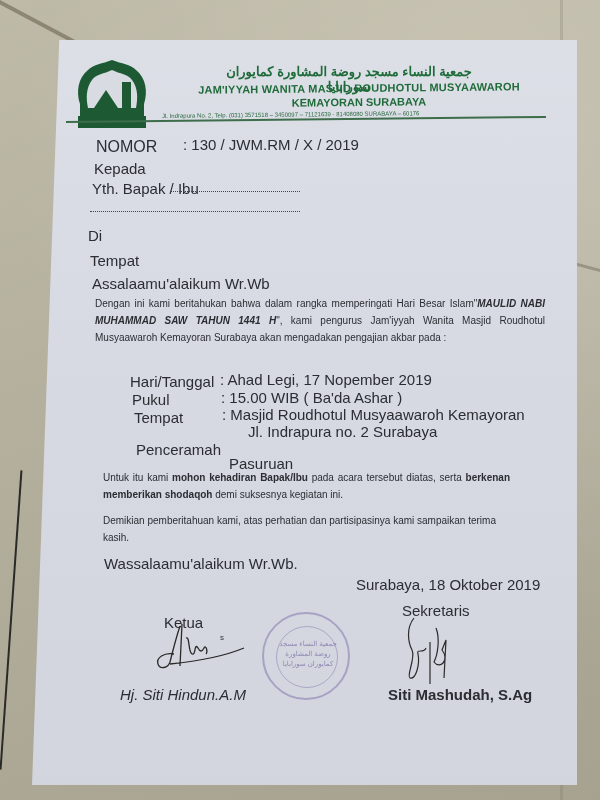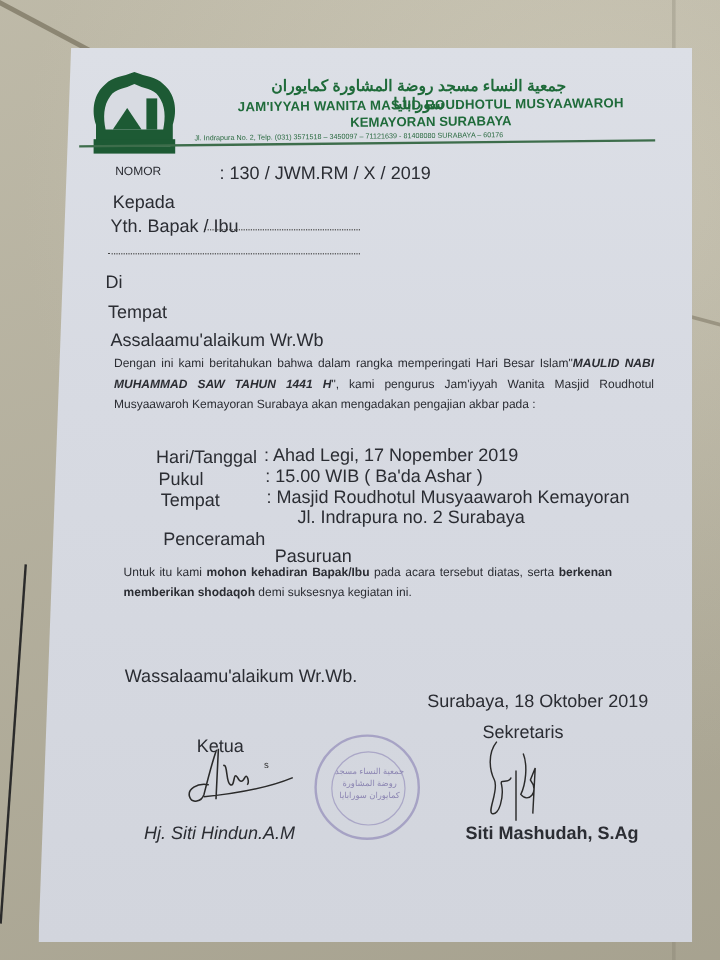--- a/index.html
+++ b/index.html
@@ -56,21 +56,21 @@
     <rect x="6" y="58" width="68" height="12" fill="#1d5a34"></rect>
     <rect x="10" y="63" width="60" height="1" fill="#8aa693"></rect>
   </svg>
 
   <div class="arabic">جمعية النساء مسجد روضة المشاورة كمايوران سورابايا</div>
   <div class="org-name">JAM'IYYAH WANITA MASJID ROUDHOTUL MUSYAAWAROH</div>
   <div class="org-city">KEMAYORAN SURABAYA</div>
   <div class="org-address">Jl. Indrapura No. 2, Telp. (031) 3571518 – 3450097 – 71121639 - 81408080 SURABAYA – 60176</div>
   <div class="header-rule"></div>
 
-  <div class="t" style="left:96px;top:138px;font-size:10px;">NOMOR</div>
+  <div class="t" style="left:96px;top:138px;font-size:16px;">NOMOR</div>
   <div class="t" style="left:183px;top:136px;">: 130 / JWM.RM / X / 2019</div>
   <div class="t" style="left:94px;top:160px;">Kepada</div>
   <div class="t" style="left:92px;top:180px;">Yth. Bapak / Ibu</div>
   <div class="dots" style="left:170px;top:190px;width:130px;"></div>
   <div class="dots" style="left:90px;top:210px;width:210px;"></div>
   <div class="t" style="left:88px;top:227px;">Di</div>
   <div class="t" style="left:90px;top:252px;">Tempat</div>
 
   <div class="t" style="left:92px;top:275px;">Assalaamu'alaikum Wr.Wb</div>
 
@@ -85,20 +85,21 @@
   <div class="t" style="left:134px;top:409px;">Tempat</div>
   <div class="t" style="left:222px;top:406px;">: Masjid Roudhotul Musyaawaroh Kemayoran</div>
   <div class="t" style="left:228px;top:423px;margin-left:20px;">Jl. Indrapura no. 2 Surabaya</div>
   <div class="t" style="left:136px;top:441px;">Penceramah</div>
   <div class="t" style="left:229px;top:455px;">Pasuruan</div>
 
   <div class="para" style="left:103px;top:469px;width:407px;">
     <span>Untuk itu kami </span><b>mohon kehadiran Bapak/Ibu</b><span> pada acara tersebut diatas, serta </span><b>berkenan memberikan shodaqoh</b><span> demi suksesnya kegiatan ini.</span>
   </div>
 
+  <div class="para" style="left:103px;top:512px;width:412px;text-align:left;">Demikian pemberitahuan kami, atas perhatian dan partisipasinya kami sampaikan terima kasih.</div>
 
   <div class="t" style="left:104px;top:555px;">Wassalaamu'alaikum Wr.Wb.</div>
 
   <div class="t" style="left:356px;top:576px;">Surabaya, 18 Oktober 2019</div>
   <div class="t" style="left:402px;top:602px;">Sekretaris</div>
   <div class="t" style="left:164px;top:614px;">Ketua</div>
 
   <svg class="sig" style="left:150px;top:618px;width:100px;height:60px;" viewBox="0 0 100 60">
     <path d="M30 8 C26 20 22 36 20 44 C18 50 10 52 8 46 C6 40 14 34 24 36 M32 6 L30 48 M36 20 C40 18 38 34 42 36 C46 38 44 24 48 30 C50 34 52 34 54 30 C56 26 58 34 56 36 M20 46 C40 44 70 40 94 30" stroke="#2a2a2a" stroke-width="1.3" fill="none"></path>
     <text x="70" y="22" font-size="8" fill="#333" font-family="Liberation Sans, sans-serif">s</text>

